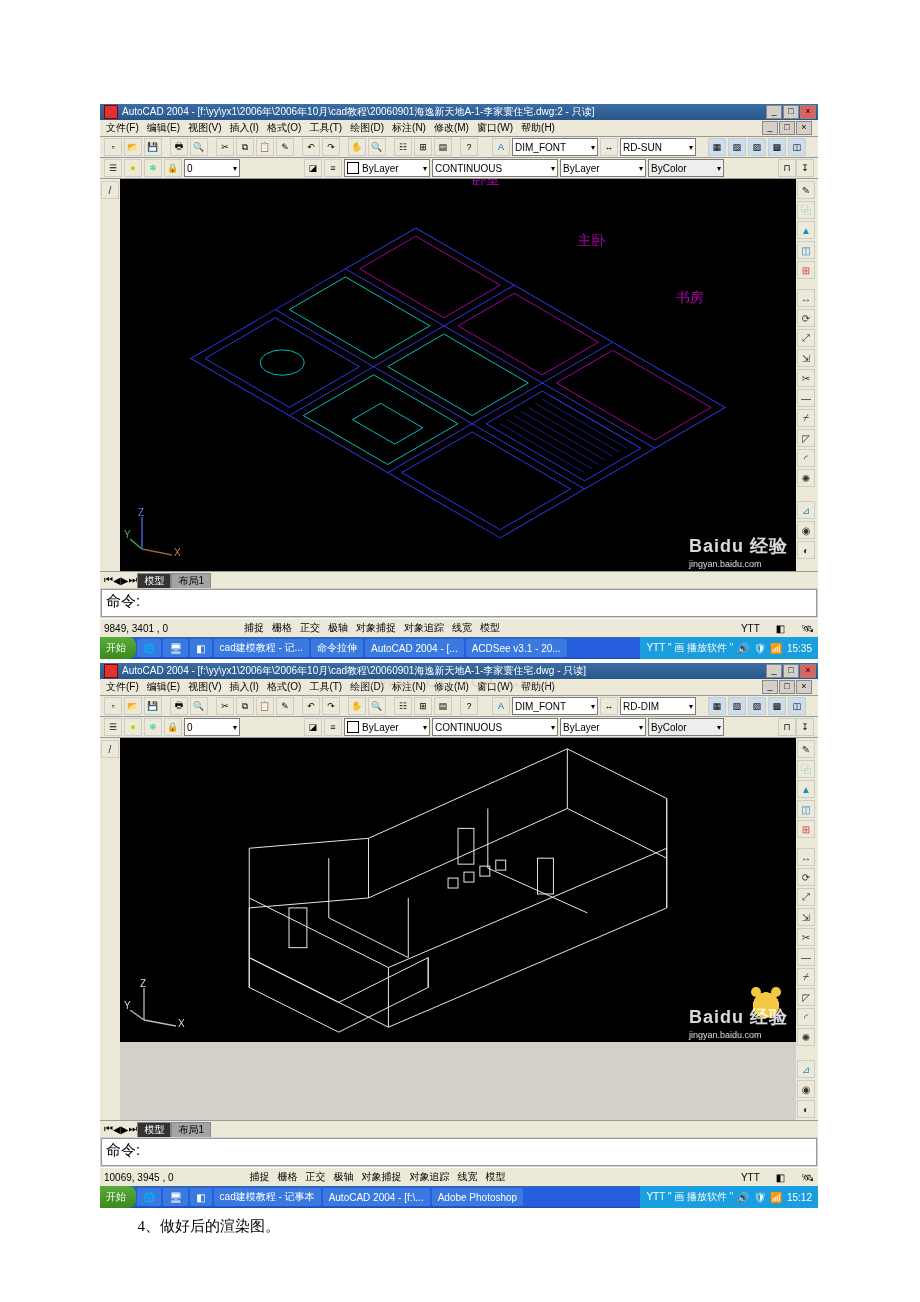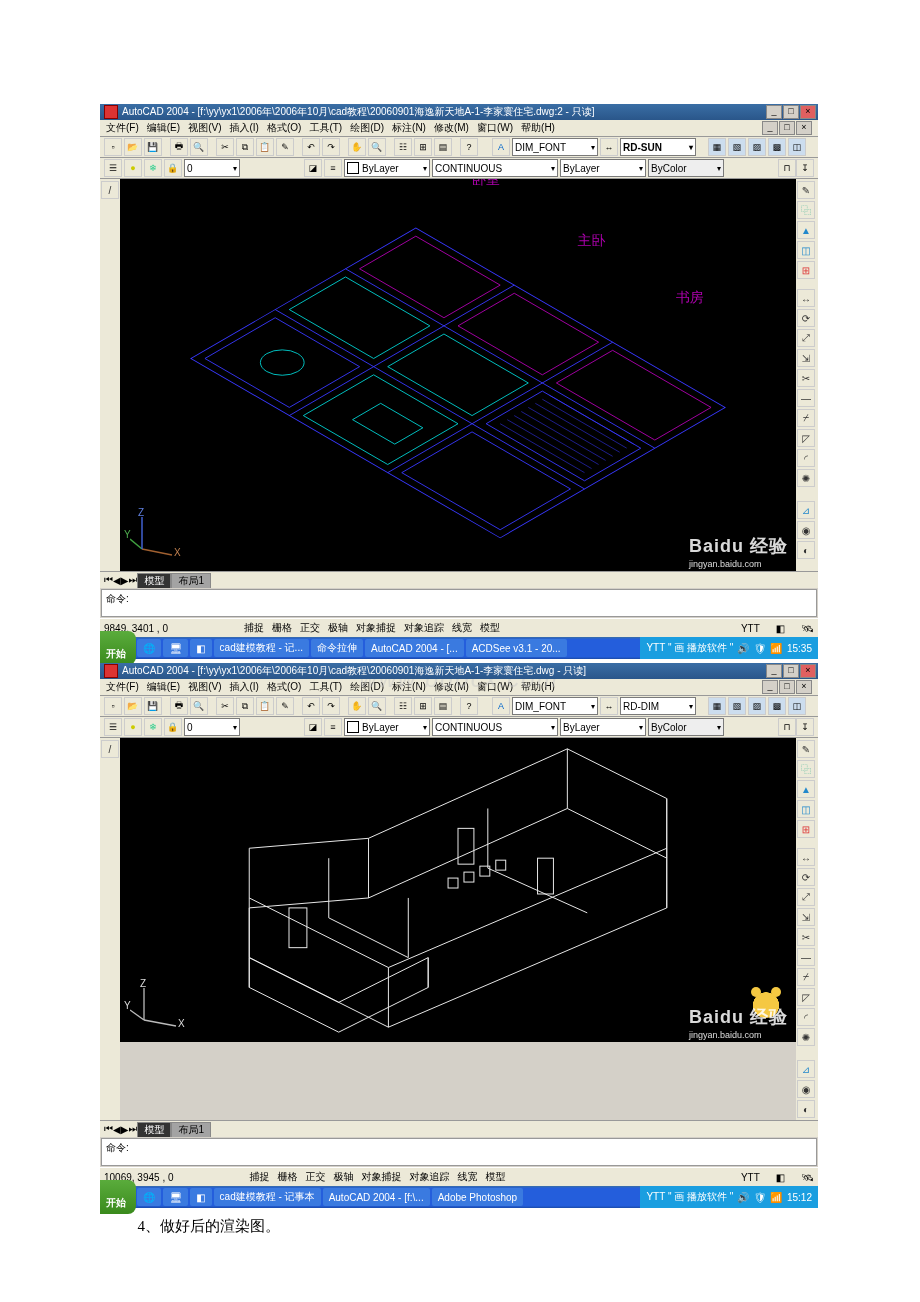--- a/index.html
+++ b/index.html
@@ -148,21 +148,21 @@
     border: 1px solid #888;
     border-bottom: none;
     display: flex; align-items: center;
   }
   .mtab.inactive { background: #a3a3a3; }
   .cmdline {
     background: #fff;
     height: 22px;
     border: 1px solid #999;
     margin: 1px;
-    font-size: 10px;
+    font-size: 15px;
     padding: 2px 4px;
     color: #000;
   }
   .statusbar {
     background: #ece9d8;
     height: 18px;
     display: flex;
     align-items: center;
     font-size: 10px;
     padding: 0 4px;
@@ -175,23 +175,23 @@
     height: 22px;
     display: flex;
     align-items: center;
     font-size: 10px;
     color: #fff;
     padding: 0 0 0 0;
   }
   .startbtn {
     background: linear-gradient(#5aac3c,#3a8a1c);
     height: 22px;
-    padding: 12px 10px 0 6px;
+    padding: 0 10px 0 6px;
     display: flex; align-items: center;
-    font-weight: bold;
+    font-weight: normal;
     border-radius: 0 8px 8px 0;
   }
   .taskitem {
     background: #3a7ae0;
     height: 18px;
     margin: 0 1px;
     padding: 0 6px;
     display: flex; align-items: center;
     border-radius: 2px;
     font-size: 10px;
@@ -297,21 +297,21 @@
       <div class="tsep"></div>
       <div class="tbtn">☷</div>
       <div class="tbtn">⊞</div>
       <div class="tbtn">▤</div>
       <div class="tsep"></div>
       <div class="tbtn">?</div>
       <div style="width:10px;"></div>
       <div class="tbtn" style="color:#06c;">A</div>
       <div class="dd" style="width:70px;">DIM_FONT</div>
       <div class="tbtn">↔</div>
-      <div class="dd" style="width:60px;font-weight:bold;">RD-SUN</div>
+      <div class="dd" style="width:60px;">RD-SUN</div>
       <div style="width:8px;"></div>
       <div class="tbtn" style="background:#cde;">▦</div>
       <div class="tbtn" style="background:#cde;">▧</div>
       <div class="tbtn" style="background:#cde;">▨</div>
       <div class="tbtn" style="background:#cde;">▩</div>
       <div class="tbtn" style="background:#cde;">◫</div>
     </div>
     <div class="toolbar">
       <div class="tbtn">☰</div>
       <div class="tbtn" style="color:#cc0;">●</div>

